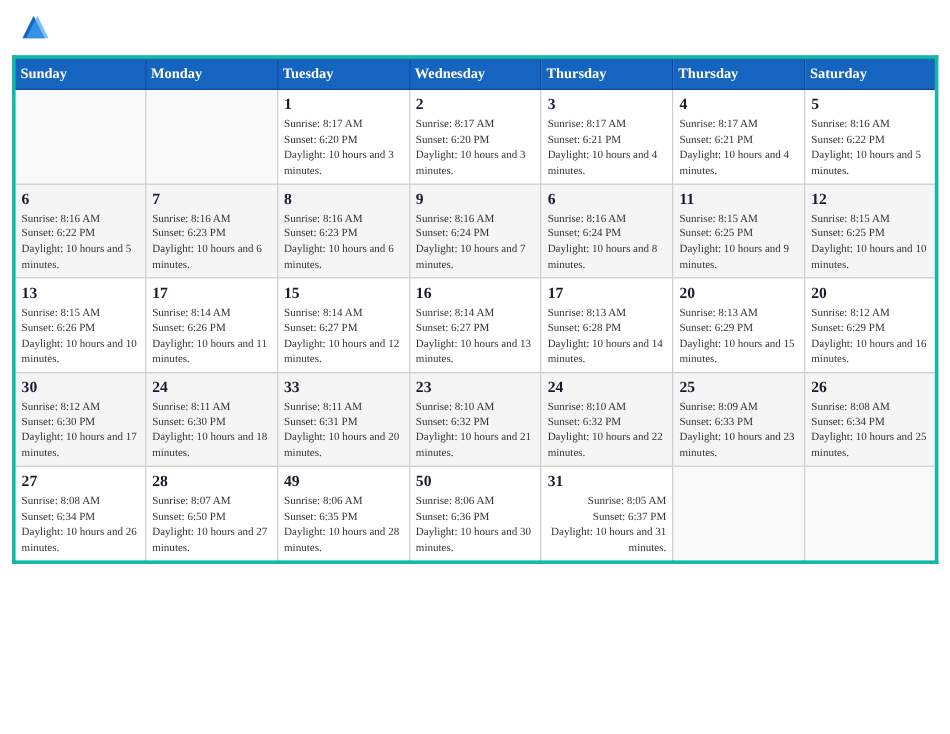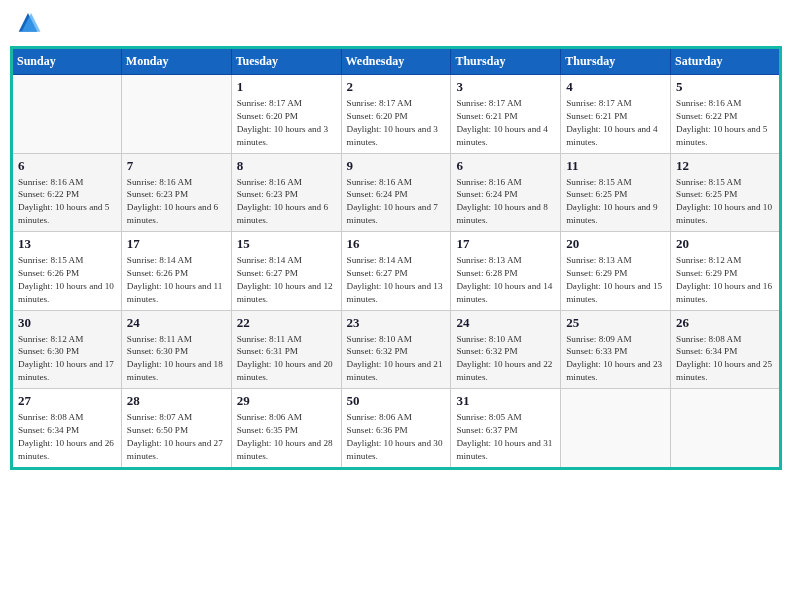--- a/index.html
+++ b/index.html
@@ -252,21 +252,21 @@
 Sunset: 6:30 PM
 Daylight: 10 hours and 17 minutes.</div>
         </td>
         <td>
           <span class="day-number">24</span>
           <div class="day-info" style="white-space: pre-line;">Sunrise: 8:11 AM
 Sunset: 6:30 PM
 Daylight: 10 hours and 18 minutes.</div>
         </td>
         <td>
-          <span class="day-number">22</span>
+          <span class="day-number">33</span>
           <div class="day-info" style="white-space: pre-line;">Sunrise: 8:11 AM
 Sunset: 6:31 PM
 Daylight: 10 hours and 20 minutes.</div>
         </td>
         <td>
           <span class="day-number">23</span>
           <div class="day-info" style="white-space: pre-line;">Sunrise: 8:10 AM
 Sunset: 6:32 PM
 Daylight: 10 hours and 21 minutes.</div>
         </td>
@@ -296,34 +296,34 @@
 Sunset: 6:34 PM
 Daylight: 10 hours and 26 minutes.</div>
         </td>
         <td>
           <span class="day-number">28</span>
           <div class="day-info" style="white-space: pre-line;">Sunrise: 8:07 AM
 Sunset: 6:50 PM
 Daylight: 10 hours and 27 minutes.</div>
         </td>
         <td>
-          <span class="day-number">29</span>
+          <span class="day-number">49</span>
           <div class="day-info" style="white-space: pre-line;">Sunrise: 8:06 AM
 Sunset: 6:35 PM
 Daylight: 10 hours and 28 minutes.</div>
         </td>
         <td>
           <span class="day-number">50</span>
           <div class="day-info" style="white-space: pre-line;">Sunrise: 8:06 AM
 Sunset: 6:36 PM
 Daylight: 10 hours and 30 minutes.</div>
         </td>
         <td>
           <span class="day-number">31</span>
-          <div class="day-info" style="white-space: pre-line;">Sunrise: 8:05 AM
+          <div class="day-info" style="white-space: pre-line; text-align: right;">Sunrise: 8:05 AM
 Sunset: 6:37 PM
 Daylight: 10 hours and 31 minutes.</div>
         </td>
         <td class="empty"></td>
         <td class="empty"></td>
       </tr>
     </tbody>
 </table>
 
 </body></html>

